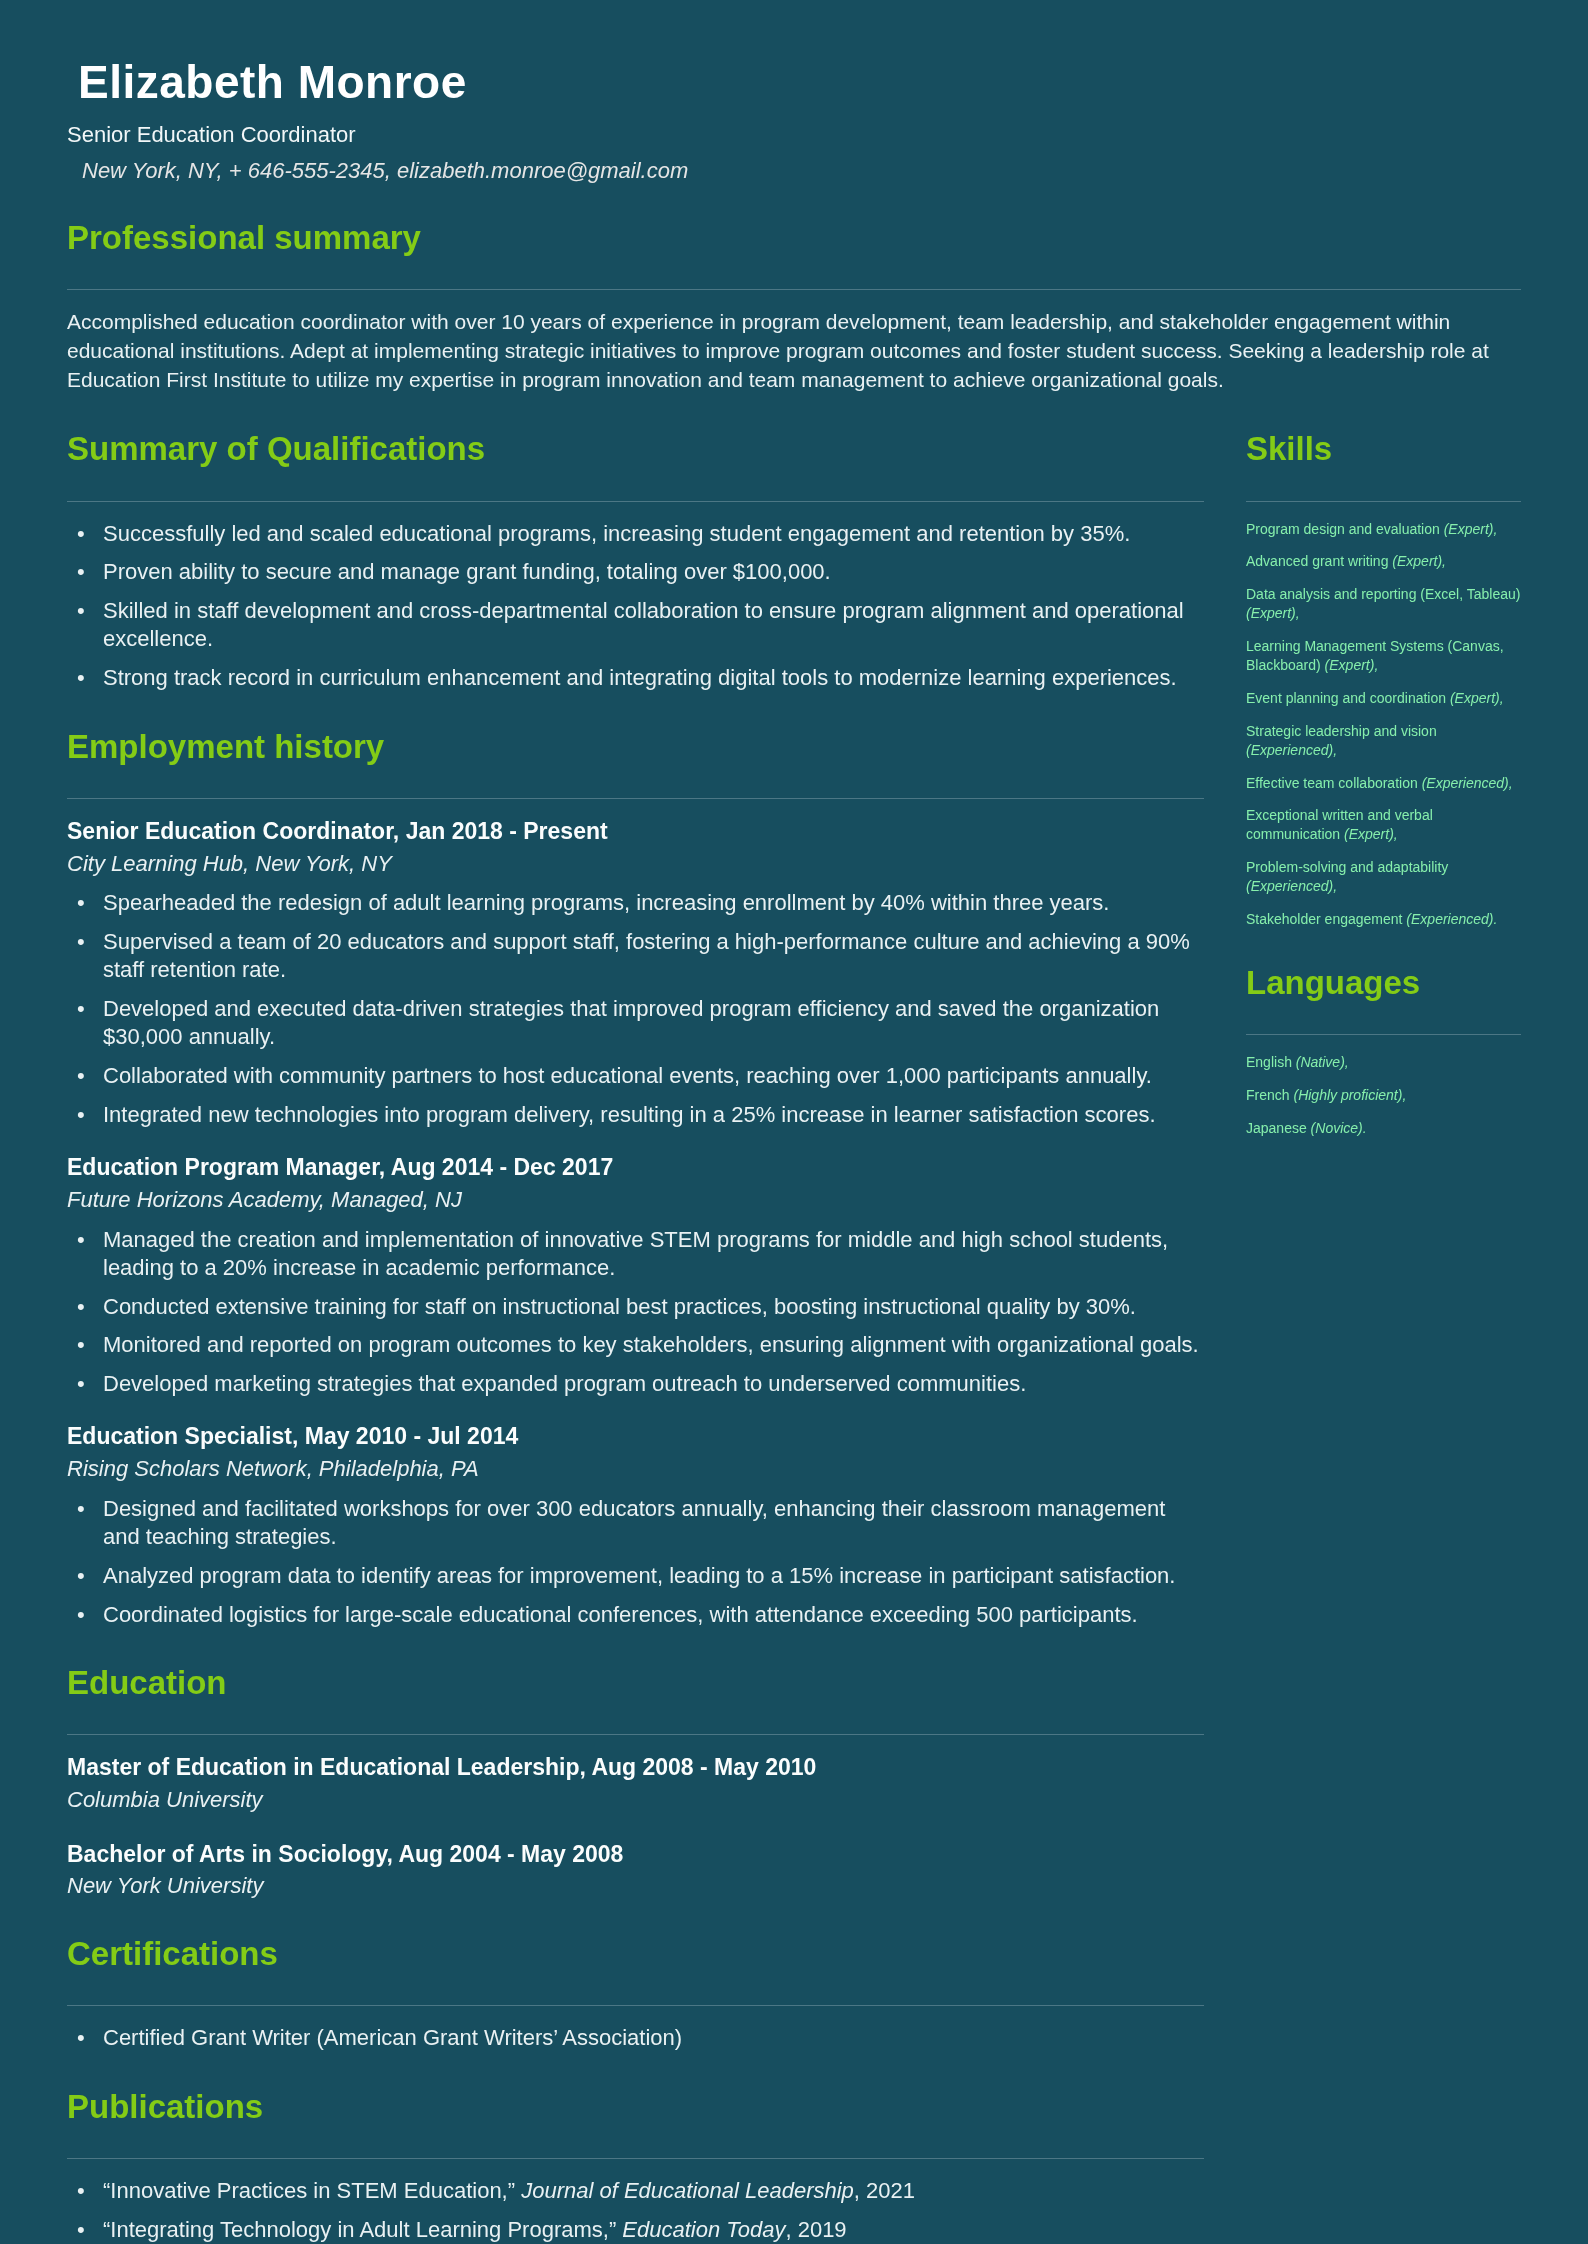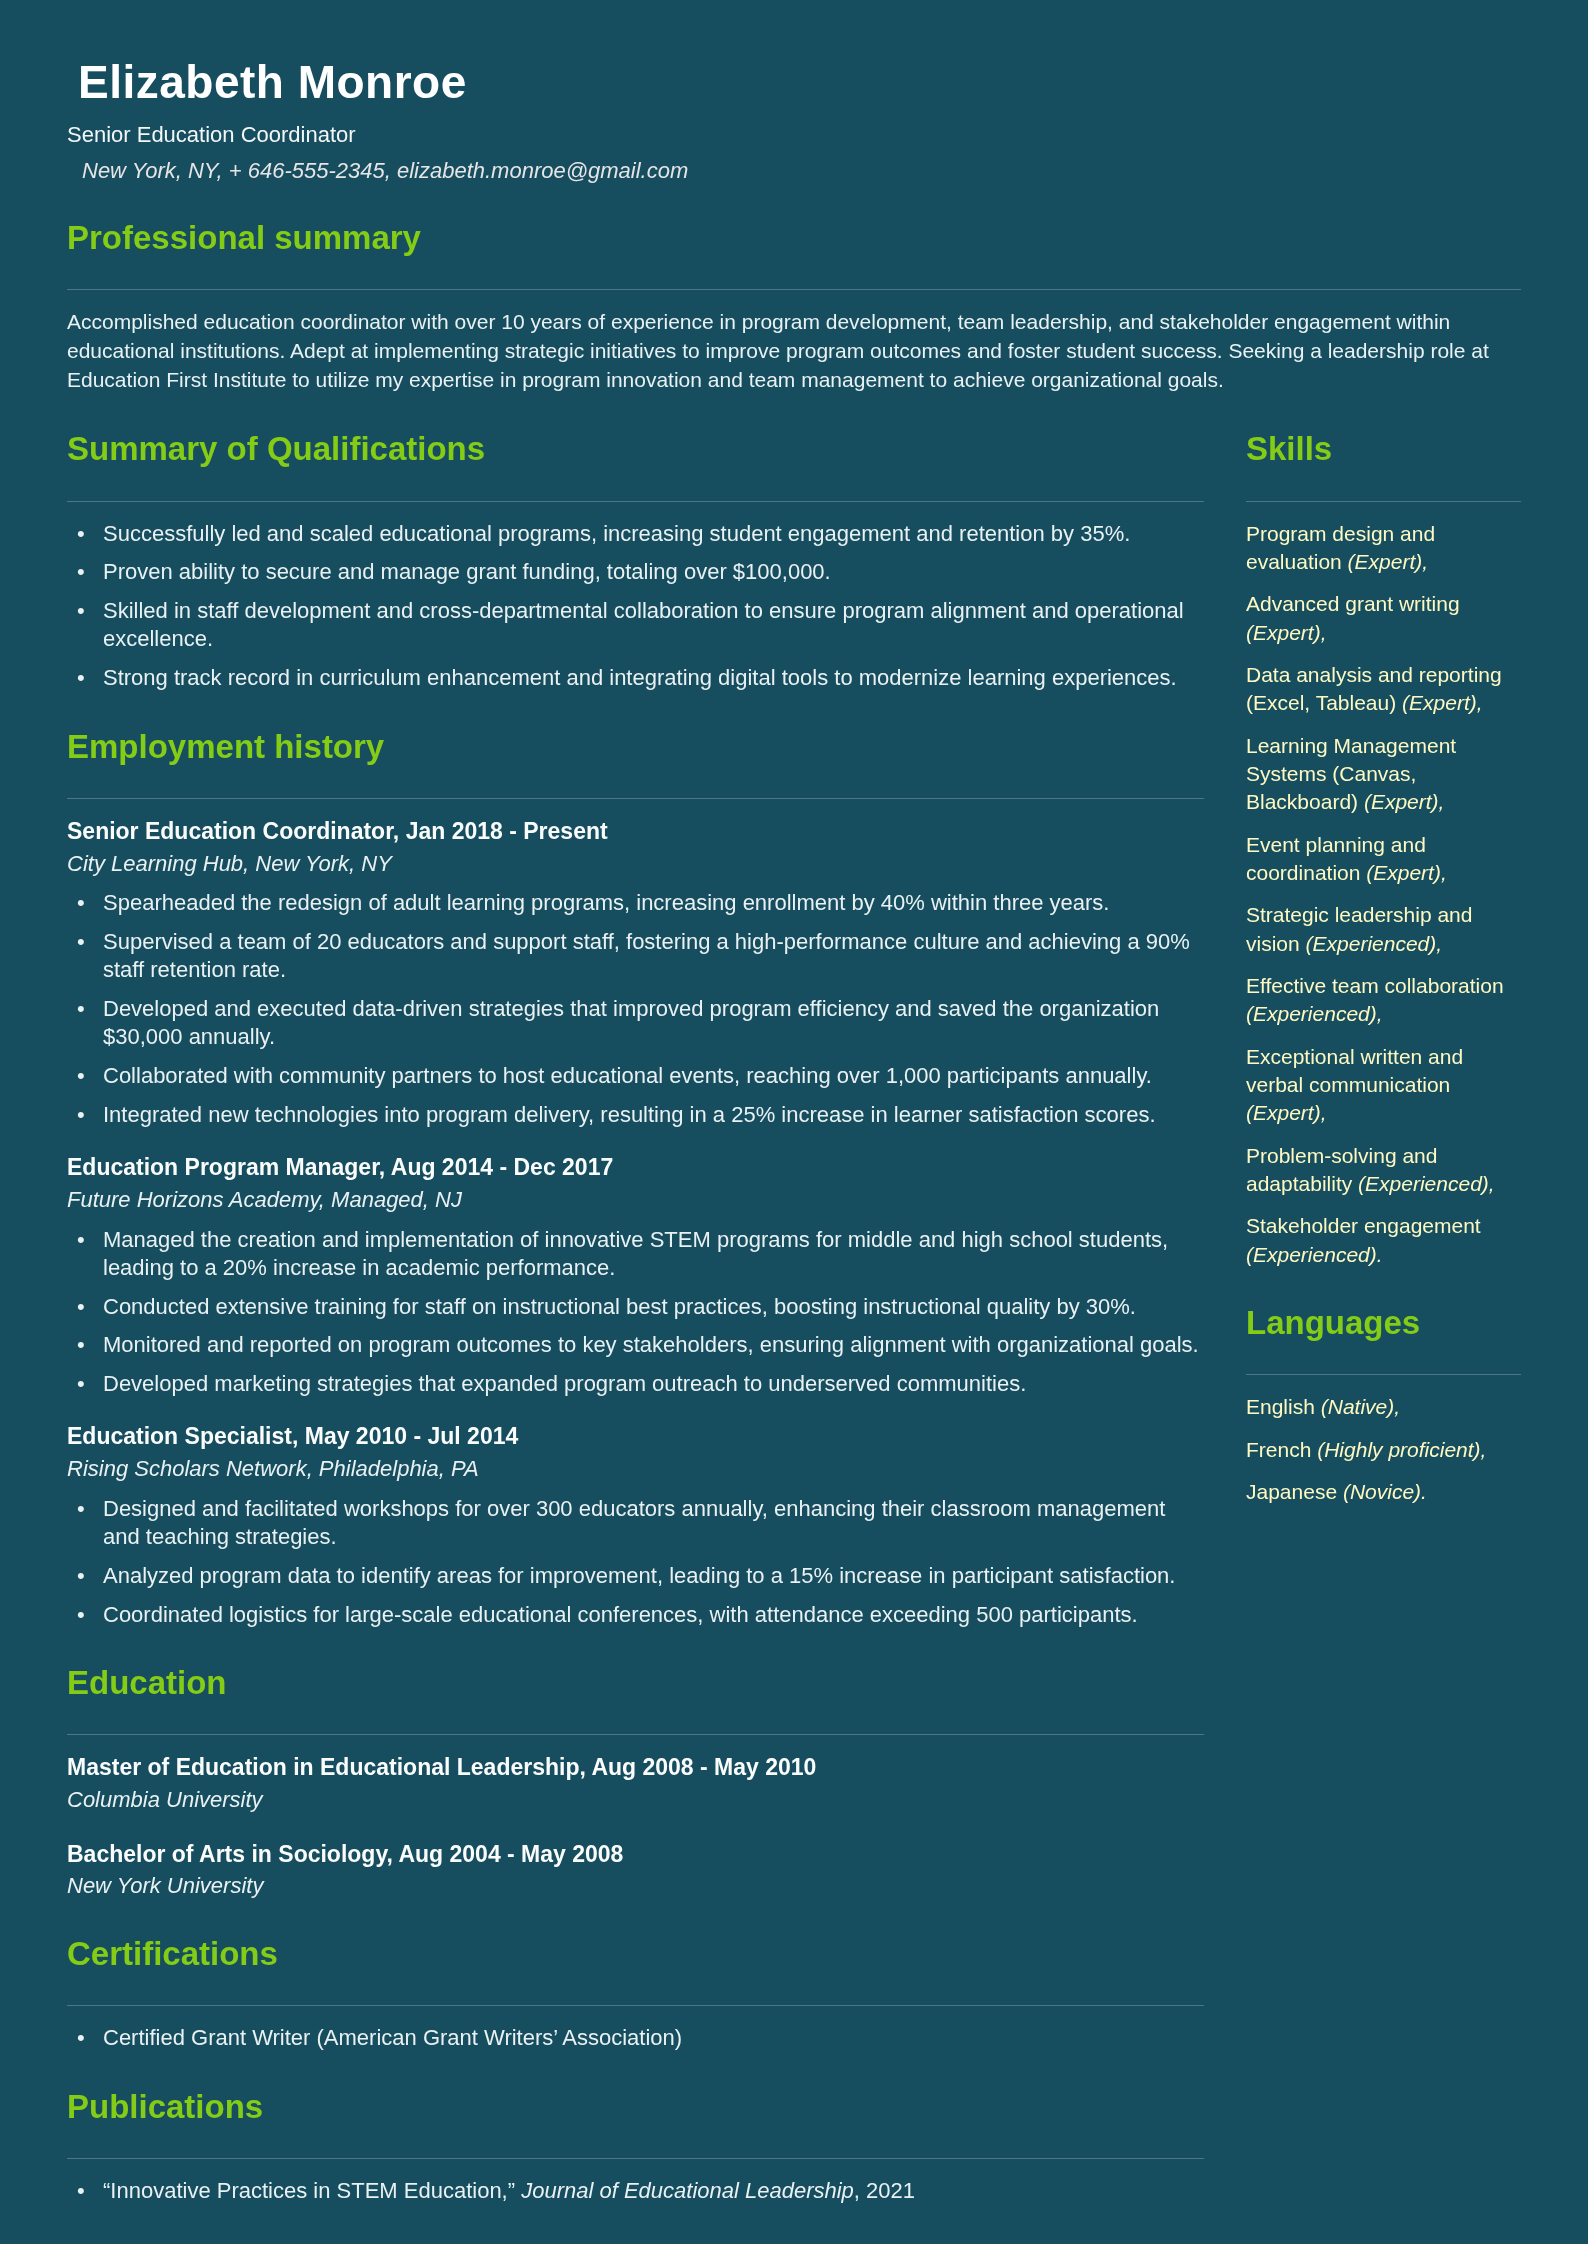--- a/index.html
+++ b/index.html
@@ -97,24 +97,24 @@
   .entry-sub {
     font-size: 22px;
     font-style: italic;
     color: #E9F1F3;
     margin-bottom: 12px;
     line-height: 1.25;
   }
   .degree { margin-bottom: 26px; }
   .degree .entry-sub { margin-bottom: 0; }
   .skill-item {
-    font-size: 21px;
+    font-size: 14px;
     line-height: 1.35;
     margin-bottom: 14px;
-    color: #fef9c3;
+    color: #86efac;
   }
   .skill-item:last-child { margin-bottom: 0; }
   .skill-item i, ul.blist li i, .rich i { font-style: italic; }
   ul.blist li b { font-weight: bold; color: #FBFDFD; }
 </style>
 </head>
 <body>
 
 <div class="page">
 
@@ -197,20 +197,21 @@
         <h2 class="sec-h">Certifications</h2>
         <ul class="blist">
             <li>Certified Grant Writer (American Grant Writers’ Association)</li>
           </ul>
       </section>
 
       <section>
         <h2 class="sec-h">Publications</h2>
         <ul class="blist rich">
             <li><span>“Innovative Practices in STEM Education,” </span><i>Journal of Educational Leadership</i><span>, 2021</span></li>
+            <li><span>“Integrating Technology in Adult Learning Programs,” </span><i>Education Today</i><span>, 2019</span></li>
           </ul>
       </section>
 
       <section>
         <h2 class="sec-h">Volunteer Work</h2>
         <ul class="blist rich">
             <li><span>Board Member, </span><b>Pathways to Success Educational Foundation</b><span>, 2015–Present</span></li>
           </ul>
       </section>
 

